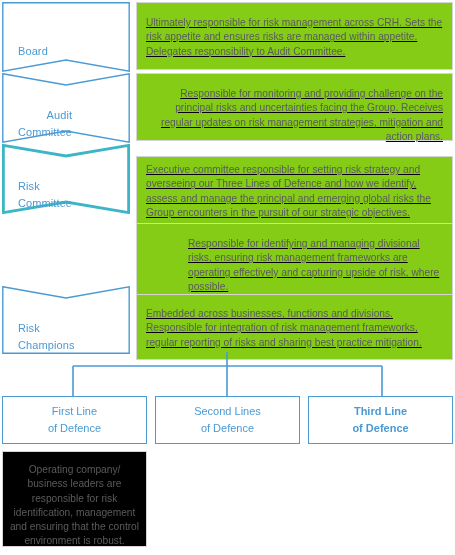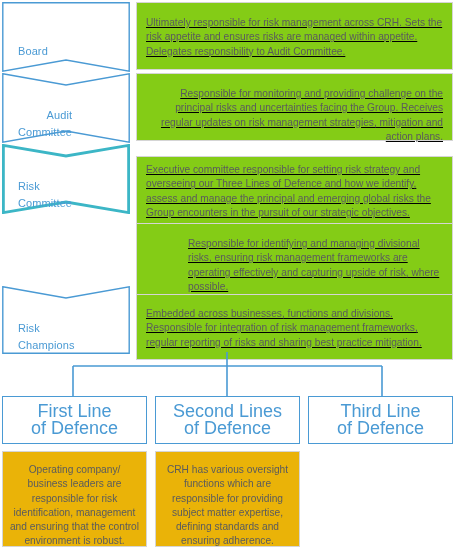--- a/index.html
+++ b/index.html
@@ -92,32 +92,32 @@
     height: 48px;
     border: 1.6px solid #4a9ad4;
     box-sizing: border-box;
     background: #ffffff;
     display: flex;
     align-items: center;
     justify-content: center;
   }
   .lod-head-label {
     color: #4a9ad4;
-    font-size: 18px;
+    font-size: 11px;
     line-height: 17px;
     text-align: center;
     white-space: pre-line;
   }
   .lod-body {
     position: relative;
     margin-top: 7px;
     height: 96px;
     border: 1px solid #d5d5d5;
     box-sizing: border-box;
-    background: #eab308;
+    background: #000000;
     display: flex;
     align-items: flex-start;
     justify-content: center;
     padding-top: 11px;
   }
   .lod-body-label {
     color: #5a5b5d;
     font-size: 10.2px;
     line-height: 14.3px;
     text-align: center;
@@ -198,25 +198,22 @@
     <div class="lod-body">
       <span class="lod-body-label">Operating company/ business leaders are responsible for risk identification, management and ensuring that the control environment is robust.</span>
     </div>
   </div>
 
   <div class="lod-col" style="left:155px;">
     <div class="lod-head">
       <span class="lod-head-label">Second Lines
 of Defence</span>
     </div>
-    <div class="lod-body">
-      <span class="lod-body-label">CRH has various oversight functions which are responsible for providing subject matter expertise, defining standards and ensuring adherence.</span>
-    </div>
-  </div>
-
-  <div class="lod-col" style="left:308px;">
+  </div>
+
+  <div class="lod-col" style="left:308px;font-weight:bold;">
     <div class="lod-head">
       <span class="lod-head-label">Third Line
 of Defence</span>
     </div>
   </div>
 
 </div>
 
 </body></html>

